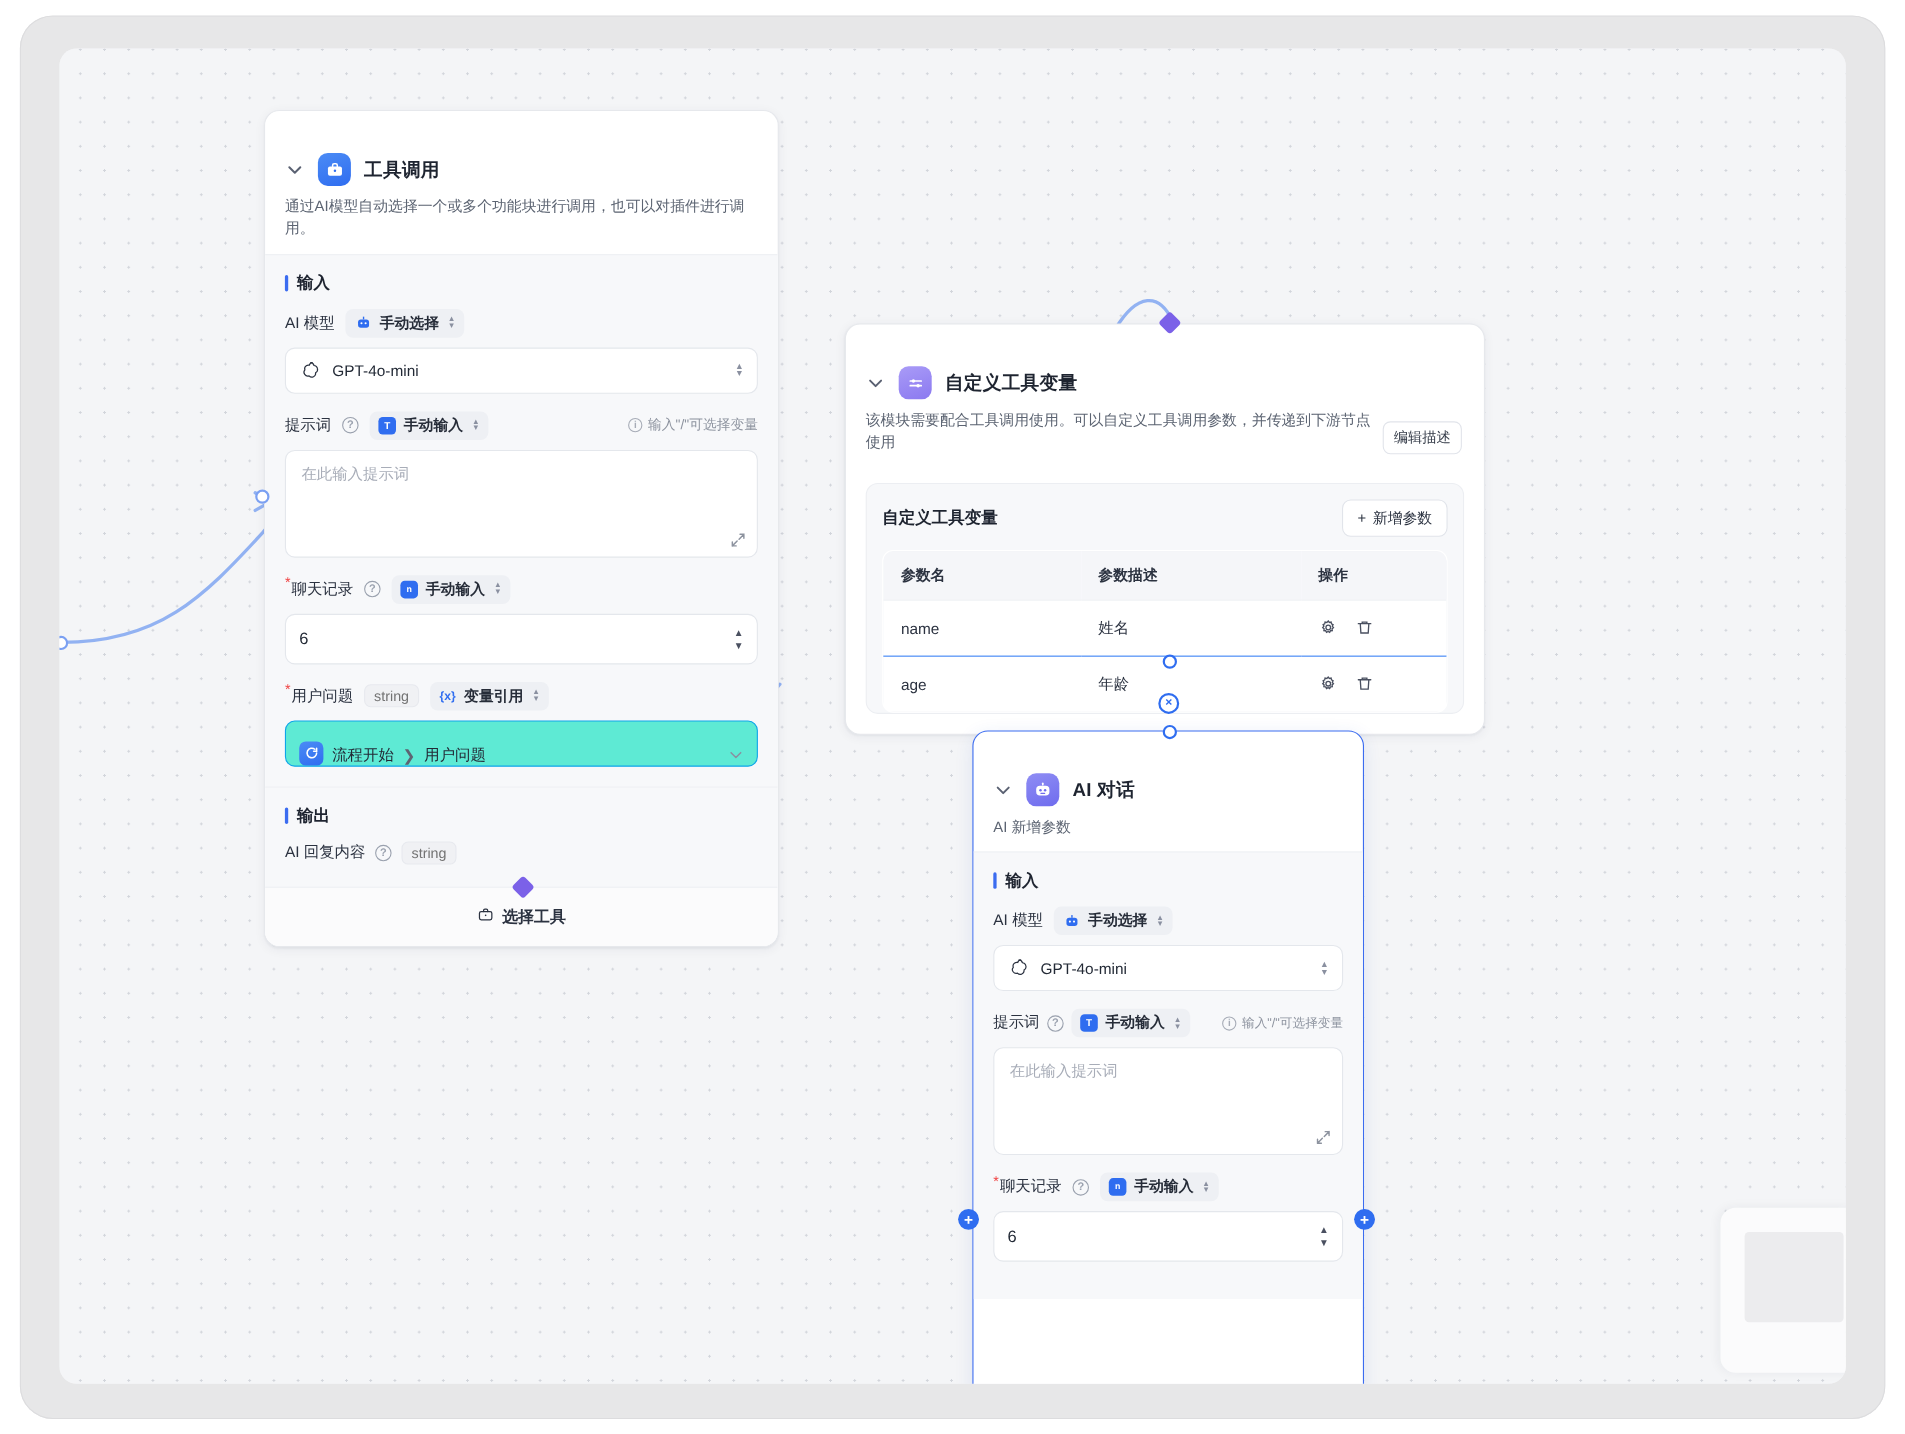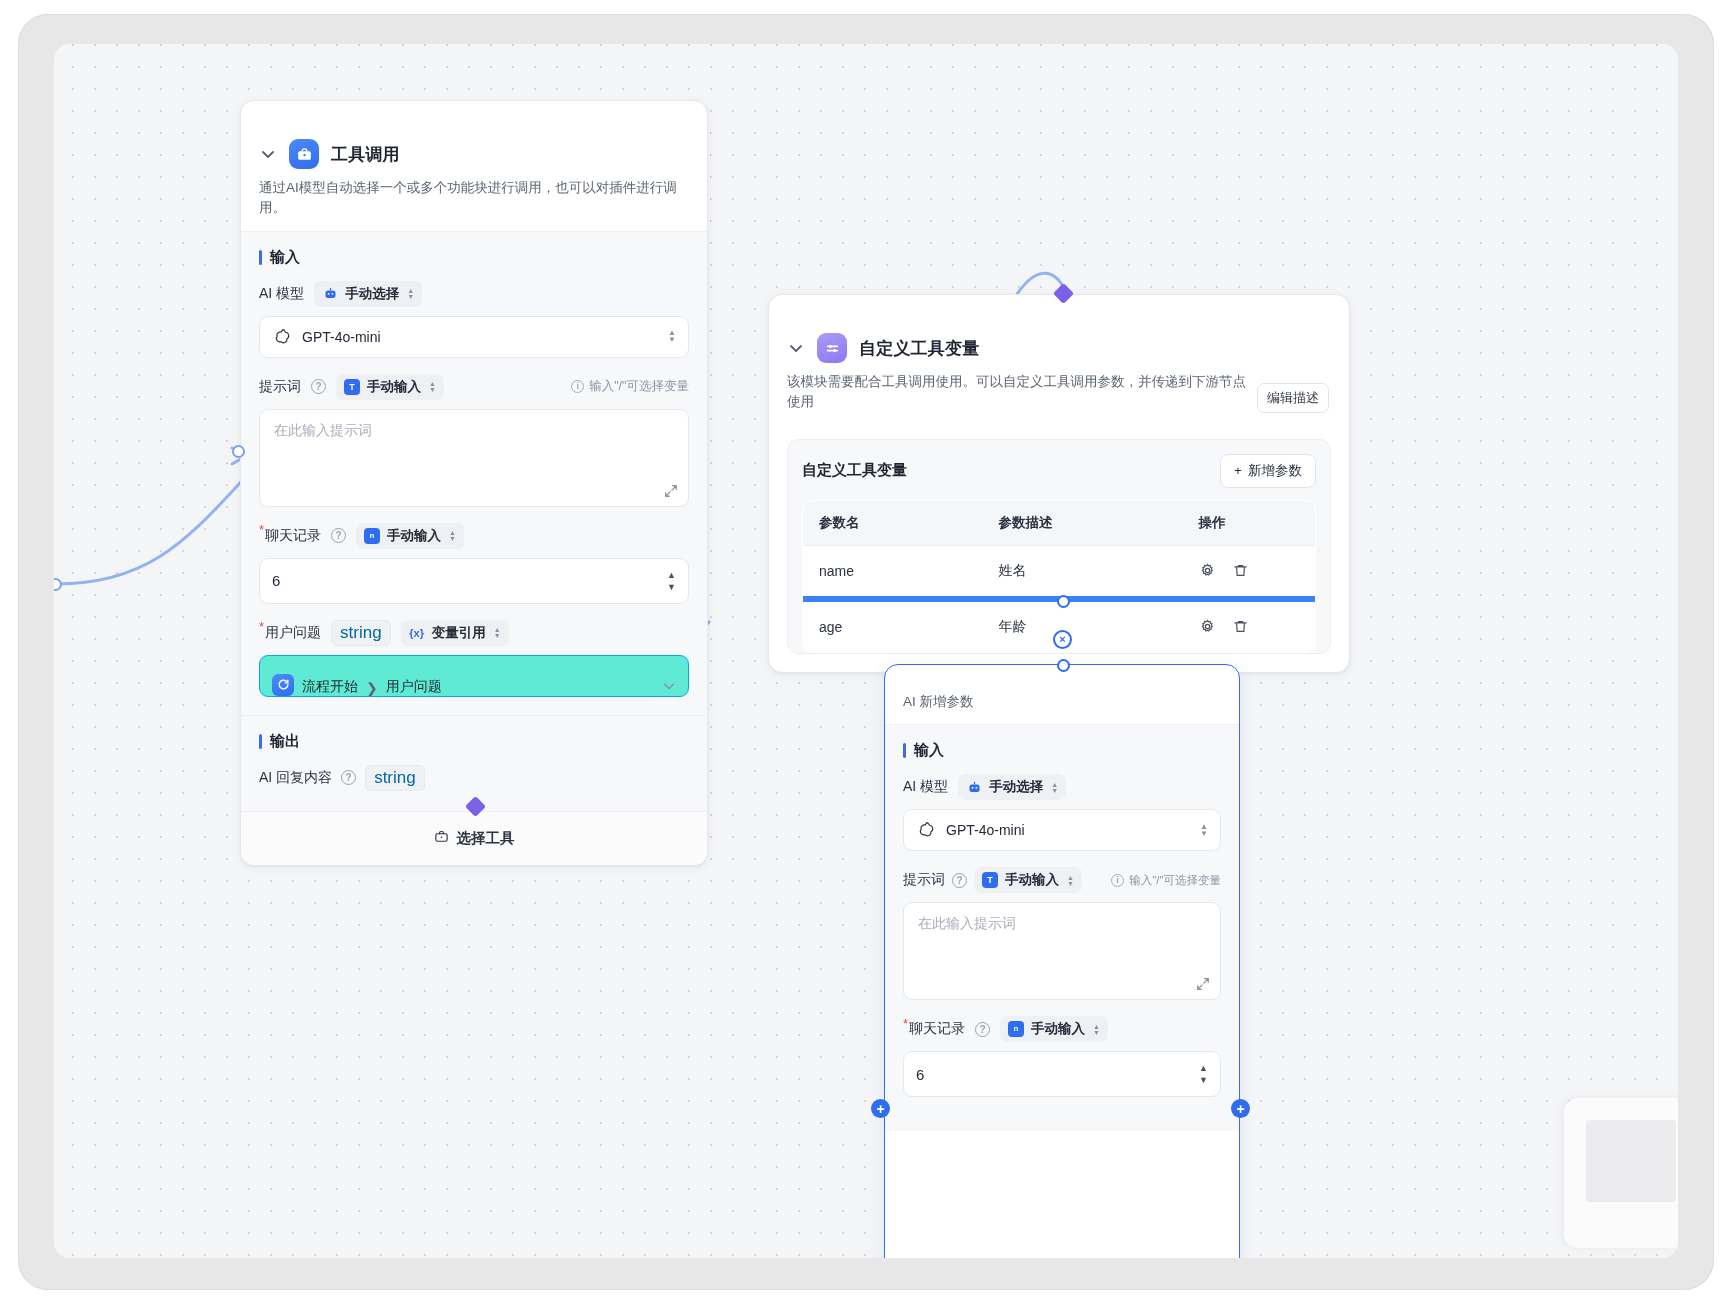--- a/index.html
+++ b/index.html
@@ -95,21 +95,21 @@
   .field-row { display: flex; align-items: center; gap: 10px; margin-bottom: 9px; flex-wrap: nowrap; }
   .field-label { font-size: 14px; color: #2b3240; white-space: nowrap; }
   .req-star { color: #f04646; font-size: 13px; vertical-align: super; line-height: 0; margin-right:1px;}
   .help-ico {
     width: 15px; height: 15px; border-radius: 50%;
     border: 1.2px solid #9aa1ae; color: #9aa1ae;
     font-size: 10px; line-height: 13px; text-align: center; flex: none;
     font-weight: 700;
   }
   .tag-string {
-    font-size: 17px; color: #0369a1; background: #f0f1f4;
+    font-size: 13px; color: #737373; background: #f0f1f4;
     border: 1px solid #e7e9ee; border-radius: 6px; padding: 2px 8px;
   }
   .mode-pill {
     display: inline-flex; align-items: center; gap: 7px;
     background: #eef0f4; border-radius: 7px; padding: 4px 8px;
     font-size: 13.5px; font-weight: 700; color: #262c38;
     cursor: pointer;
   }
   .pill-ico { width: 16px; height: 16px; border-radius: 4px; flex: none; display:flex; align-items:center; justify-content:center;}
   .pill-ico.bot { background: transparent; }
@@ -184,21 +184,21 @@
     display: flex; align-items: center; gap: 6px;
   }
   table.params { width: 100%; border-collapse: collapse; background: #fff;
                  border: 1px solid #eceef2; border-radius: 10px; overflow: hidden; }
   table.params th {
     background: #f5f6f9; text-align: left; font-size: 13.5px; font-weight: 700; color: #2b3240;
     padding: 13px 16px; border-bottom: 1px solid #eceef2;
   }
   table.params td {
     font-size: 14px; color: #2b3240; padding: 16px;
-    border-bottom: 6px solid #3b82f6;
+    border-bottom: 1px solid #3b82f6;
   }
   table.params tr:last-child td { border-bottom: none; }
   .row-actions { display: flex; gap: 16px; color: #4a5060; }
   .row-actions span { cursor: pointer; display:flex; }
 
   
   .handle {
     position: absolute; width: 13px; height: 13px; border-radius: 50%;
     background: #fff; border: 2.5px solid #7ba0f2; z-index: 6;
   }
@@ -488,20 +488,37 @@
                     </span>
                   </td>
                 </tr>
               </tbody>
             </table>
           </div>
         </div>
 
         <div class="node selected" style="left:830px; top:620px; width:356px; height:640px;">
           <div class="node-head">
+            <div class="node-title-row">
+              <span class="chev">
+                <svg width="16" height="16" viewBox="0 0 16 16">
+                    <path d="M3 6l5 5 5-5" stroke="currentColor" stroke-width="1.8" fill="none" stroke-linecap="round" stroke-linejoin="round"></path>
+                  </svg>
+              </span>
+              <span class="node-ico ico-purp2">
+                <svg width="18" height="18" viewBox="0 0 24 24" fill="#fff">
+                  <rect x="4" y="7" width="16" height="12" rx="4.5"></rect>
+                    <rect x="11" y="3" width="2" height="4" rx="1"></rect>
+                  <circle cx="9.2" cy="12.5" r="1.5" fill="#6f6cee"></circle>
+                    <circle cx="14.8" cy="12.5" r="1.5" fill="#6f6cee"></circle>
+                  <rect x="9" y="15.6" width="6" height="1.4" rx=".7" fill="#6f6cee"></rect>
+                </svg>
+              </span>
+              <span class="node-title">AI 对话</span>
+            </div>
             <div class="node-desc">
               <span class="txt">AI 新增参数</span>
             </div>
           </div>
 
           <div class="section">
             <div class="sec-title">
               <span class="sec-bar"></span>
               <span>输入</span>
             </div>

